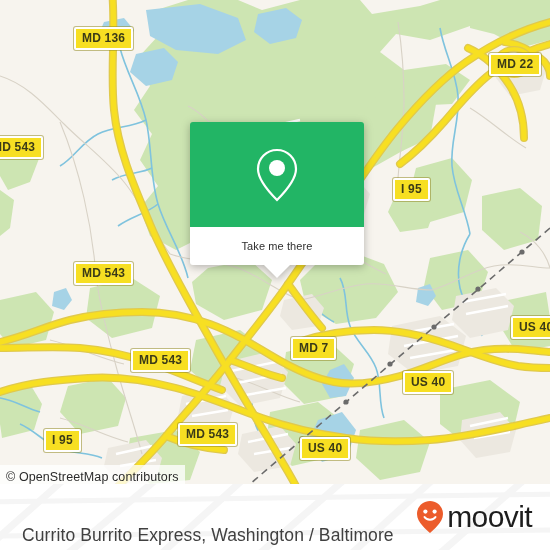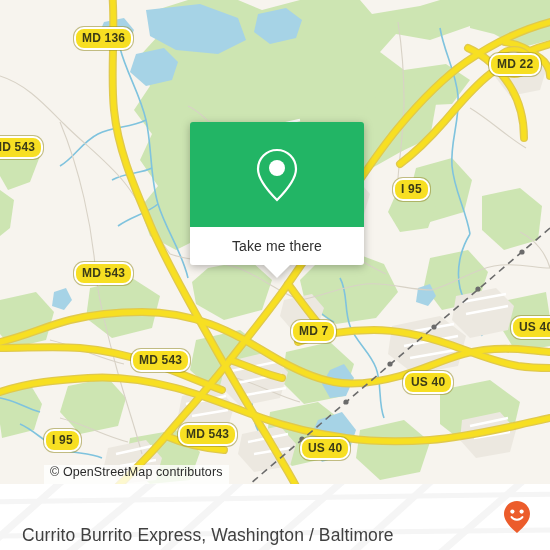--- a/index.html
+++ b/index.html
@@ -7,60 +7,60 @@
   #app{position:relative;width:550px;height:550px;overflow:hidden;background:#f2efe9;}
 
   
   #map{position:absolute;left:0;top:0;width:550px;height:484px;overflow:hidden;background:#f7f4ee;}
   #map svg{display:block;}
 
   
   #attrib{
     position:absolute;left:0;bottom:0;height:19px;
     background:rgba(255,255,255,.78);
-    display:flex;align-items:flex-start;padding:0 6px 0 6px;
-    font-size:12.5px;color:#2b2b2b;letter-spacing:.1px;white-space:nowrap;margin-left:44px;
+    display:flex;align-items:flex-end;padding:0 6px 0 6px;
+    font-size:12.5px;color:#2b2b2b;letter-spacing:.1px;white-space:nowrap;
   }
 
   
   #card{
     position:absolute;left:190px;top:122px;width:174px;
     filter:drop-shadow(0 2px 4px rgba(0,0,0,.28));
   }
   #card-top{
     background:#22b565;height:105px;border-radius:3px 3px 0 0;
     display:flex;align-items:center;justify-content:center;
   }
   #card-bottom{
     background:#fff;height:38px;border-radius:0 0 3px 3px;
     display:flex;align-items:center;justify-content:center;
     position:relative;
   }
-  #card-label{font-size:14px;color:#2f2f2f;letter-spacing:.1px;}
+  #card-label{font-size:11px;color:#2f2f2f;letter-spacing:.1px;}
   #card-tip{
     position:absolute;left:50%;transform:translateX(-50%);bottom:-13px;
     width:0;height:0;border-left:14px solid transparent;border-right:14px solid transparent;
     border-top:14px solid #fff;
   }
 
   
   #footer{
     position:absolute;left:0;bottom:0;width:550px;height:66px;background:#ffffff;
     display:flex;align-items:center;justify-content:space-between;
     padding:0 18px 0 22px;box-sizing:border-box;overflow:hidden;
   }
   #footer-watermark{position:absolute;left:0;top:0;width:550px;height:66px;opacity:.65;}
   #footer-title{position:relative;font-size:17.5px;color:#404040;letter-spacing:.1px;white-space:nowrap;margin-top:36px;}
   #brand{position:relative;display:flex;align-items:center;gap:2px;}
   #brand-word{font-size:30px;color:#1d1d1d;letter-spacing:-.6px;font-weight:400;line-height:1;}
 
   
   .shield{
     position:absolute;background:#f7df22;border:2px solid #fff;
-    border-radius:10px;color:#3b3b18;font-weight:bold;
+    border-radius:2px;color:#3b3b18;font-weight:bold;
     font-size:12px;line-height:1;padding:3px 6px 4px 6px;white-space:nowrap;
     box-shadow:0 0 0 1px rgba(150,140,40,.55);
     letter-spacing:.2px;
   }
 </style>
 </head>
 <body>
 
 <div id="app">
 
@@ -216,21 +216,21 @@
         <ellipse cx="514" cy="62" rx="17" ry="13"></ellipse>
       </g>
     </svg>
 
     <div class="shield" style="left:74px;top:27px;"><span>MD 136</span></div>
     <div class="shield" style="left:489px;top:53px;"><span>MD 22</span></div>
     <div class="shield" style="left:-16px;top:136px;"><span>MD 543</span></div>
     <div class="shield" style="left:393px;top:178px;"><span>I 95</span></div>
     <div class="shield" style="left:74px;top:262px;"><span>MD 543</span></div>
     <div class="shield" style="left:511px;top:316px;"><span>US 40</span></div>
-    <div class="shield" style="left:291px;top:320px;"><span>MD 7</span></div>
+    <div class="shield" style="left:291px;top:337px;"><span>MD 7</span></div>
     <div class="shield" style="left:131px;top:349px;"><span>MD 543</span></div>
     <div class="shield" style="left:403px;top:371px;"><span>US 40</span></div>
     <div class="shield" style="left:178px;top:423px;"><span>MD 543</span></div>
     <div class="shield" style="left:44px;top:429px;"><span>I 95</span></div>
     <div class="shield" style="left:300px;top:437px;"><span>US 40</span></div>
 
     <div id="attrib">
       <span>© OpenStreetMap contributors</span>
     </div>
   </div>
@@ -263,16 +263,17 @@
       </g>
     </svg>
     <div id="footer-title">Currito Burrito Express, Washington / Baltimore</div>
     <div id="brand">
       <svg width="30" height="34" viewBox="0 0 30 34">
         <path d="M15 1 C7.8 1 2 6.8 2 14 C2 22.5 12 30 15 33 C18 30 28 22.5 28 14 C28 6.8 22.2 1 15 1 Z" fill="#ec5c2b"></path>
         <circle cx="10.4" cy="11.6" r="2.1" fill="#ffffff"></circle>
         <circle cx="19.6" cy="11.6" r="2.1" fill="#ffffff"></circle>
         <path d="M9.5 17 C11.5 20.5 18.5 20.5 20.5 17" stroke="#ffffff" stroke-width="2" fill="none" stroke-linecap="round"></path>
       </svg>
+      <span id="brand-word">moovit</span>
     </div>
   </div>
 
 </div>
 
 </body></html>

